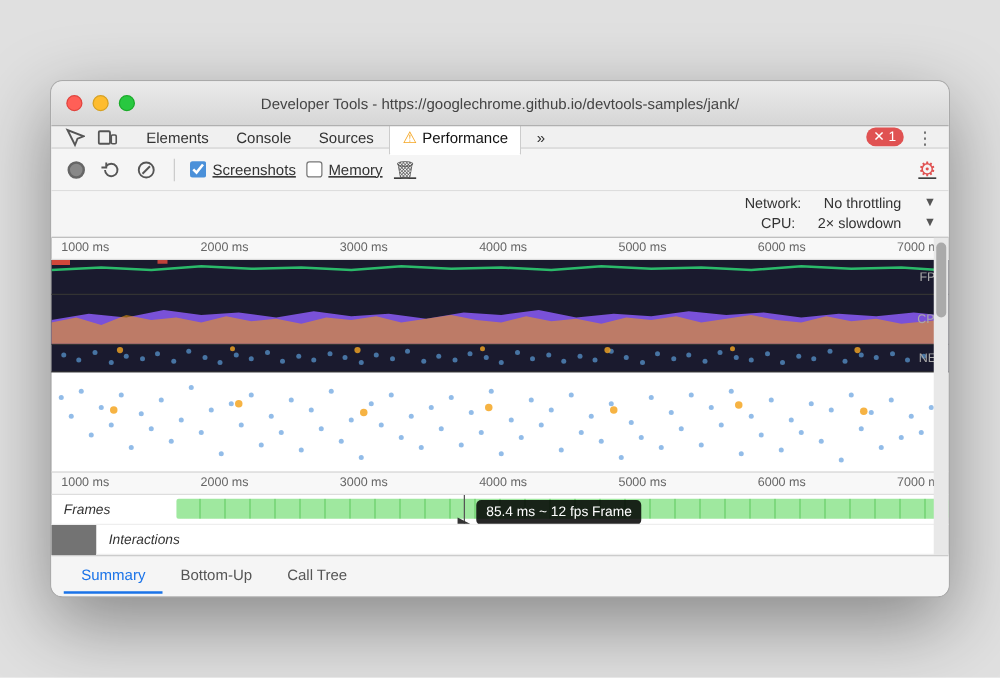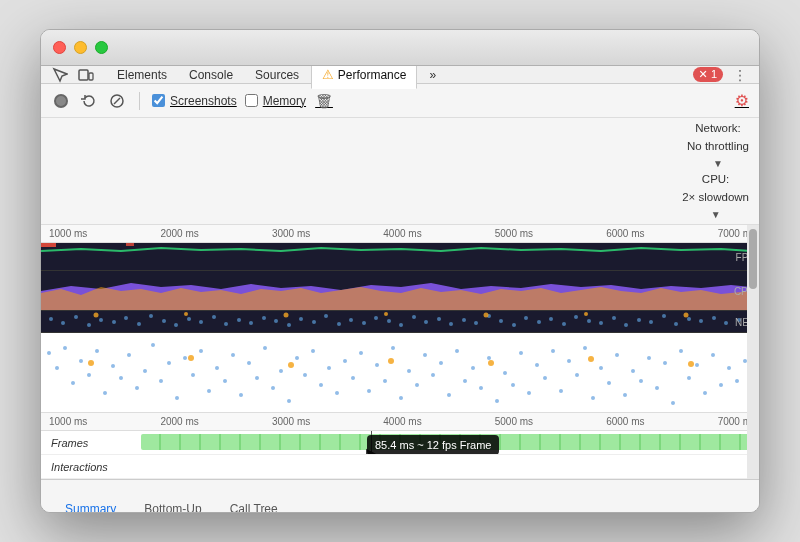--- a/index.html
+++ b/index.html
@@ -192,25 +192,24 @@
     }
     .options-right {
       margin-left: auto;
       display: flex;
       flex-direction: column;
       gap: 4px;
       align-items: flex-end;
     }
     .dropdown-row {
       display: flex;
-      align-items: center;
-      gap: 6px;
+      align-items: flex-start;
+      gap: 18px;
       font-size: 11.5px;
       color: #333;
-      flex-direction: column;
     }
     .dropdown-arrow {
       font-size: 10px;
       color: #555;
     }
     
     .timeline-container {
       background: #737373;
       overflow: hidden;
     }
@@ -353,27 +352,28 @@
       background: #555;
       pointer-events: none;
     }
     
     .interactions-row {
       height: 24px;
       background: #fff;
       display: flex;
       align-items: center;
       border-bottom: 1px solid #eee;
+      margin-left: 36px;
     }
     
     .bottom-tabs {
       background: #f5f5f5;
       height: 20px;
       display: flex;
-      align-items: flex-start;
+      align-items: center;
       padding: 16px 10px;
       border-top: 1px solid #ccc;
       gap: 0;
     }
     .bottom-tab {
       padding: 6px 14px;
       font-size: 12px;
       color: #555;
       cursor: pointer;
       border-bottom: 2px solid transparent;
@@ -407,20 +407,21 @@
 <body>
 
 <div class="window">
 
   <div class="title-bar">
     <div class="traffic-lights">
       <div class="traffic-light close"></div>
       <div class="traffic-light minimize"></div>
       <div class="traffic-light maximize"></div>
     </div>
+    <div class="title-bar-title">Developer Tools - https://googlechrome.github.io/devtools-samples/jank/</div>
   </div>
 
   <div class="tab-bar">
     <div class="tab-bar-left">
       <div class="tab-icon">
         <svg width="16" height="16" viewBox="0 0 16 16" fill="none">
           <path d="M2 2L8 14L10 9L15 7Z" stroke="#555" stroke-width="1.5" fill="none"></path>
         </svg>
       </div>
       <div class="tab-icon">
@@ -730,21 +731,21 @@
 
     <div class="frames-row" style="position:relative;">
       <span class="row-label">Frames</span>
       <div class="row-content">
         <div class="frames-bar"></div>
 
         <div class="cursor-line" style="left: 230px; top: 0; bottom: 0;"></div>
 
         <div style="position:absolute;left:225px;top:14px;font-size:13px;color:#333;">▶</div>
 
-        <div class="tooltip" style="left: 226px; top: 4px;">
+        <div class="tooltip" style="left: 240px; top: 4px;">
           <span>85.4 ms ~ 12 fps  Frame</span>
         </div>
       </div>
     </div>
 
     <div class="interactions-row">
       <span class="row-label">Interactions</span>
       <div class="row-content"></div>
     </div>
 

